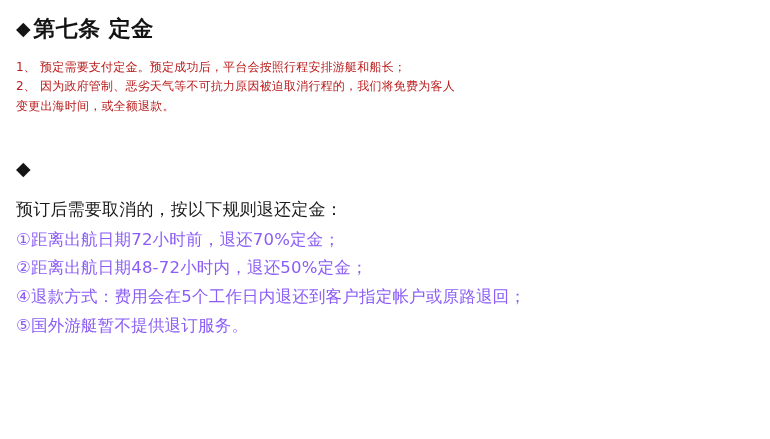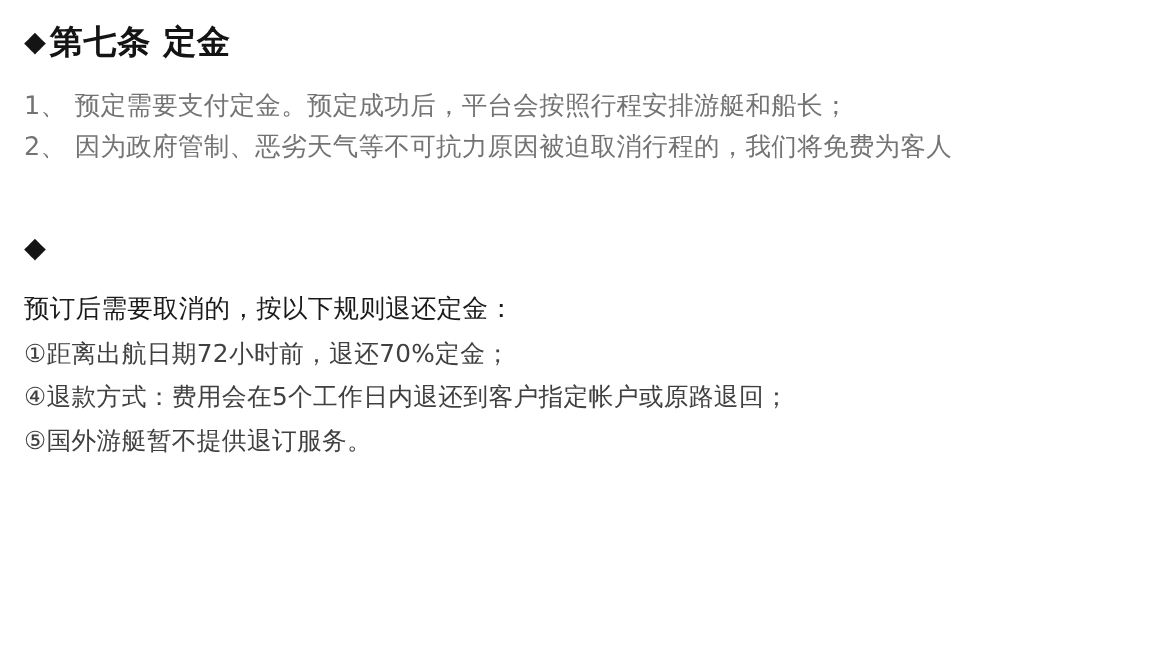--- a/index.html
+++ b/index.html
@@ -39,23 +39,23 @@
     line-height: 1;
     margin-right: 2px;
     color: #141414;
     position: relative;
     top: -1px;
   }
   .heading-text {
     white-space: pre;
   }
   .para {
-    font-size: 17px;
+    font-size: 12px;
     line-height: 1.62;
-    color: #737373;
+    color: #b91c1c;
     margin: 0;
     letter-spacing: 0.2px;
   }
   .para-line {
     display: block;
     white-space: pre-wrap;
   }
   .block-1 {
     margin-bottom: 24px;
   }
@@ -71,50 +71,52 @@
   }
   .list {
     margin: 0;
     padding: 0;
     list-style: none;
   }
   .list li {
     font-size: 16.5px;
     line-height: 1.74;
     letter-spacing: 0.2px;
-    color: #404040;
+    color: #8b5cf6;
     white-space: pre-wrap;
   }
   .spacer-2 {
     height: 20px;
   }
 </style>
 </head>
 <body>
 
 <div class="page">
 
   <div class="section section-1 block-1">
     <div class="section-heading">
       <span class="diamond-icon">◆</span>
       <span class="heading-text">第七条 定金</span>
     </div>
     <div class="para">
       <span class="para-line">1、 预定需要支付定金。预定成功后，平台会按照行程安排游艇和船长；</span>
       <span class="para-line">2、 因为政府管制、恶劣天气等不可抗力原因被迫取消行程的，我们将免费为客人</span>
+      <span class="para-line">变更出海时间，或全额退款。</span>
     </div>
   </div>
 
   <div class="spacer-2"></div>
 
   <div class="section section-2">
     <div class="section-heading">
       <span class="diamond-icon">◆</span>
     </div>
     <p class="list-intro">预订后需要取消的，按以下规则退还定金：</p>
     <ul class="list">
       <li>①距离出航日期72小时前，退还70%定金；</li>
+      <li>②距离出航日期48-72小时内，退还50%定金；</li>
       <li>④退款方式：费用会在5个工作日内退还到客户指定帐户或原路退回；</li>
       <li>⑤国外游艇暂不提供退订服务。</li>
     </ul>
   </div>
 
 </div>
 
 </body></html>

